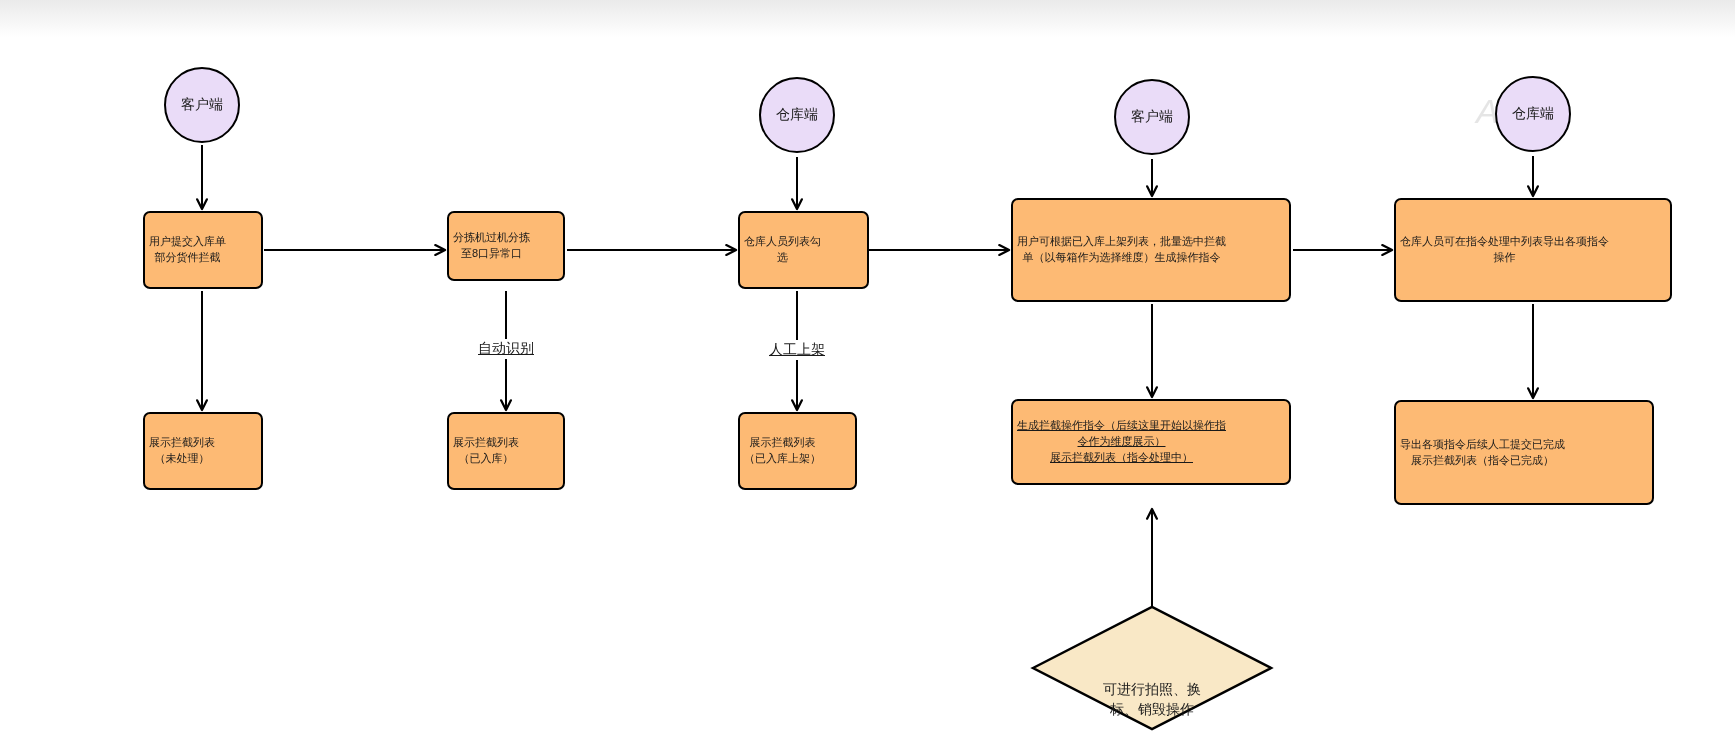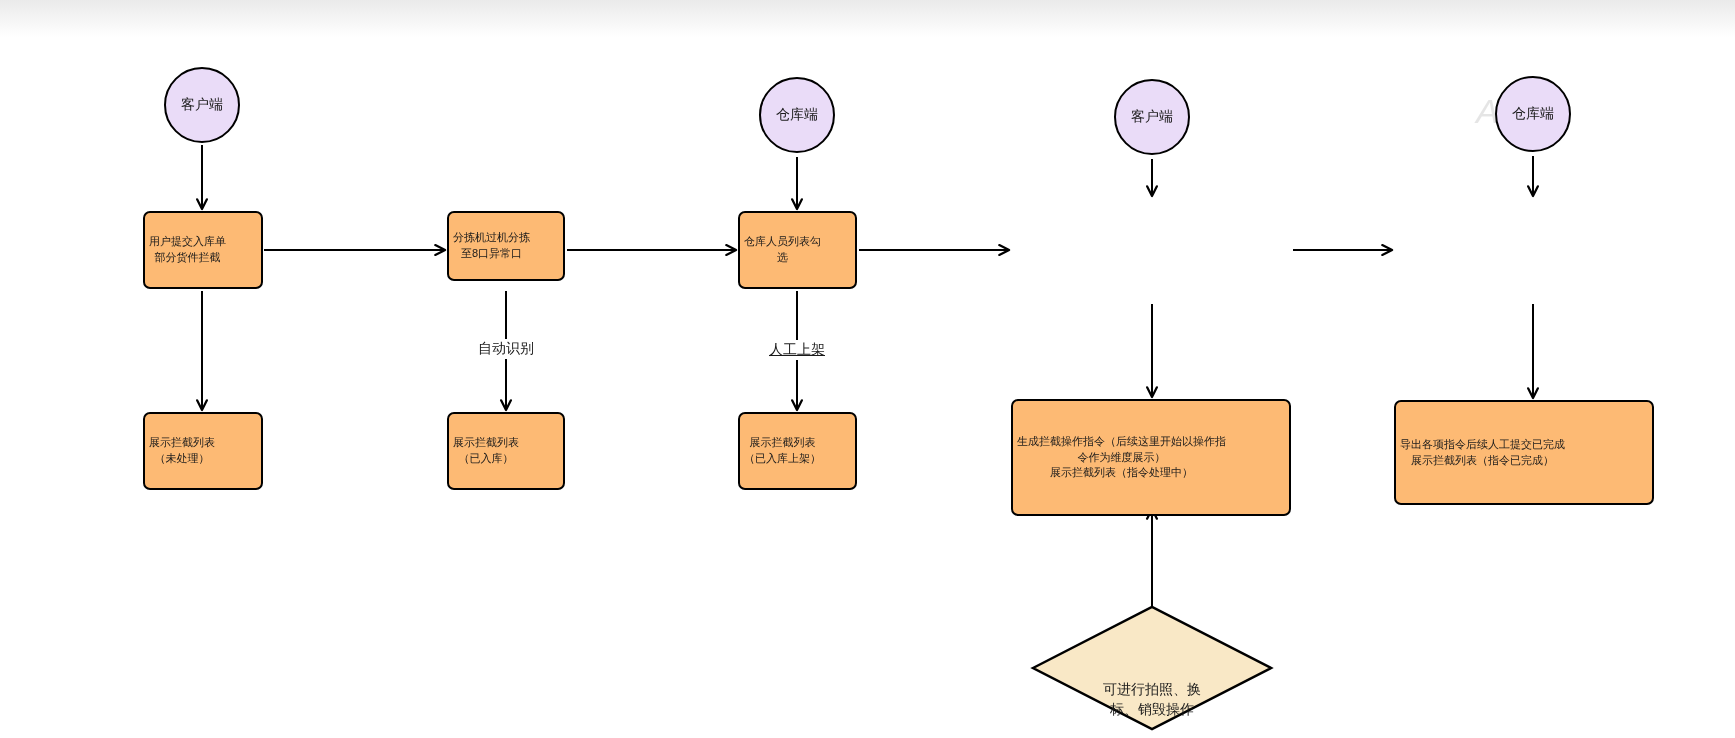--- a/index.html
+++ b/index.html
@@ -115,46 +115,54 @@
   </div>
 
   <div class="step" style="left:143px; top:211px; width:120px; height:78px;">
     <span class="txt">用户提交入库单
 部分货件拦截</span>
   </div>
   <div class="step" style="left:447px; top:211px; width:118px; height:70px;">
     <span class="txt">分拣机过机分拣
 至8口异常口</span>
   </div>
-  <div class="step" style="left:738px; top:211px; width:119px; height:78px;">
+  <div class="step" style="left:738px; top:211px; width:131px; height:78px;">
     <span class="txt">仓库人员列表勾
 选</span>
+  </div>
+  <div class="step" style="left:1011px; top:198px; width:280px; height:104px;">
+    <span class="txt">用户可根据已入库上架列表，批量选中拦截
+单（以每箱作为选择维度）生成操作指令</span>
+  </div>
+  <div class="step" style="left:1394px; top:198px; width:278px; height:104px;">
+    <span class="txt">仓库人员可在指令处理中列表导出各项指令
+操作</span>
   </div>
 
   <div class="step" style="left:143px; top:412px; width:120px; height:78px;">
     <span class="txt">展示拦截列表
 （未处理）</span>
   </div>
   <div class="step" style="left:447px; top:412px; width:118px; height:78px;">
     <span class="txt">展示拦截列表
 （已入库）</span>
   </div>
   <div class="step" style="left:738px; top:412px; width:119px; height:78px;">
     <span class="txt">展示拦截列表
 （已入库上架）</span>
   </div>
-  <div class="step" style="left:1011px; top:399px; width:280px; height:117px;">
+  <div class="step" style="left:1011px; top:399px; width:280px; height:86px;text-decoration:underline;">
     <span class="txt">生成拦截操作指令（后续这里开始以操作指
 令作为维度展示）
 展示拦截列表（指令处理中）</span>
   </div>
   <div class="step" style="left:1394px; top:400px; width:260px; height:105px;">
     <span class="txt">导出各项指令后续人工提交已完成
 展示拦截列表（指令已完成）</span>
   </div>
 
-  <div class="edge-label" style="left:506px; top:349px;">自动识别</div>
+  <div class="edge-label" style="left:506px; top:349px;text-decoration:underline;">自动识别</div>
   <div class="edge-label" style="left:797px; top:350px;text-decoration:underline;">人工上架</div>
 
   <div class="decision-text" style="left:1152px; top:668px;margin-top:31px;">可进行拍照、换
 标、销毁操作</div>
 
 </div>
 
 </body></html>

